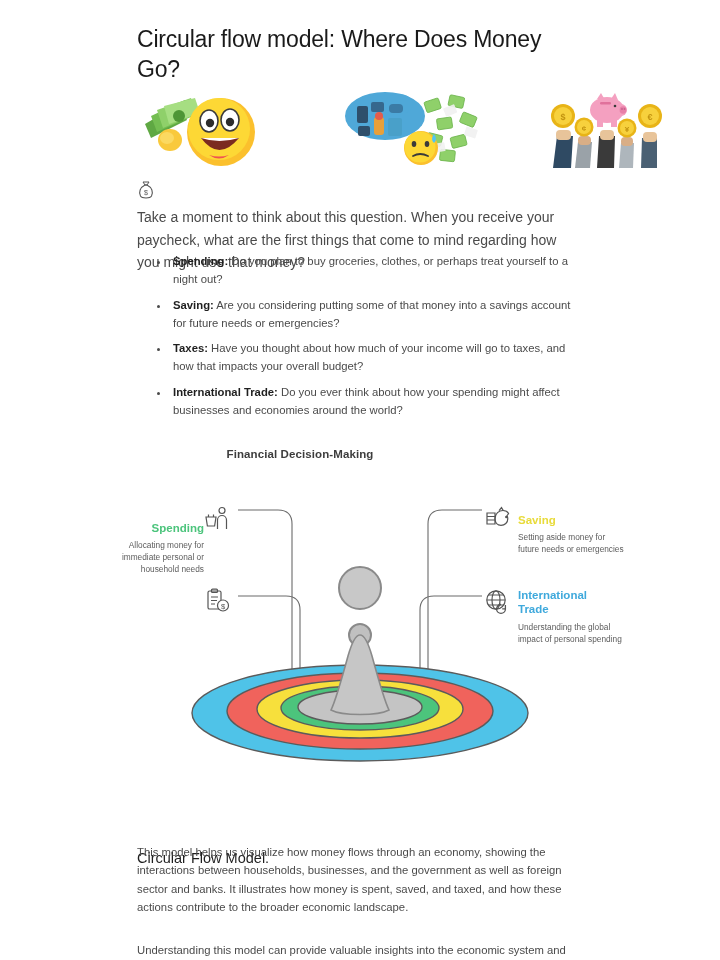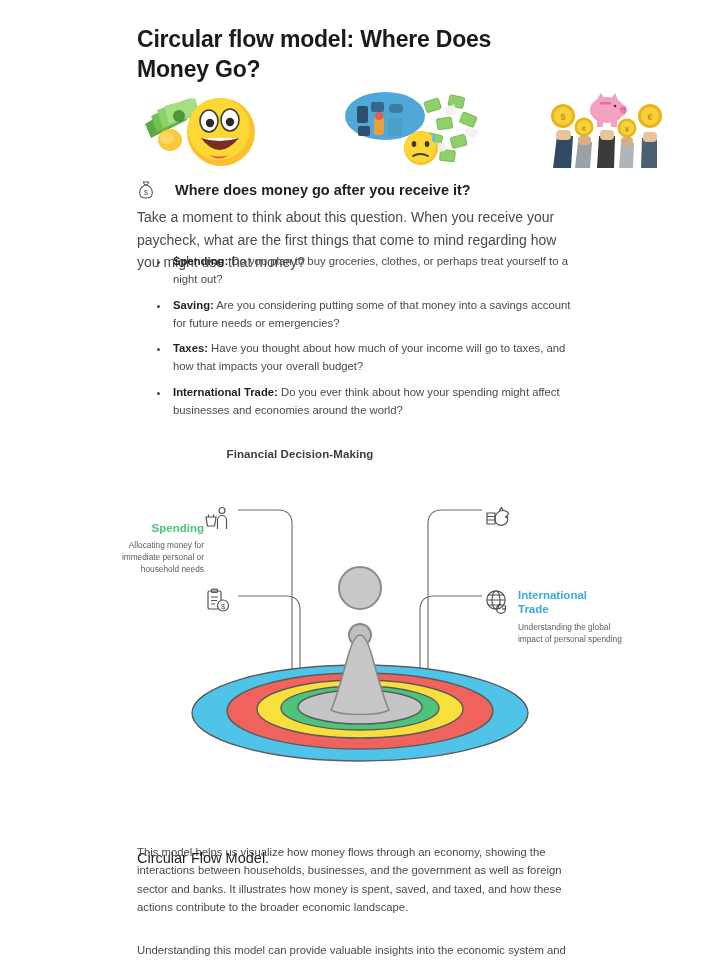--- a/index.html
+++ b/index.html
@@ -7,21 +7,21 @@
     width: 720px; height: 960px;
     background: #ffffff;
     font-family: "Liberation Sans", sans-serif;
     overflow: hidden;
   }
   .page { position: relative; width: 720px; height: 960px; background: #fff; }
 
   
   .title {
     position: absolute; left: 137px; top: 24px; width: 430px;
-    font-size: 23px; line-height: 1.32; font-weight: 700; color: #1a1a1a;
+    font-size: 23px; line-height: 1.32; font-weight: 400; color: #1a1a1a;
     letter-spacing: -0.2px;
   }
 
   
   .illus-row {
     position: absolute; left: 137px; top: 86px; width: 450px; height: 82px;
     display: flex; align-items: flex-end; justify-content: flex-start; gap: 36px;
   }
   .illus { position: relative; }
 
@@ -205,21 +205,20 @@
   </div>
 
   <div class="q-head">
     <span class="bagicon">
       <svg viewBox="0 0 18 20" width="18" height="20">
         <path d="M6 2 h6 l-2 3 h-2 z" fill="none" stroke="#555" stroke-width="1"></path>
         <path d="M8 5 C3 7.5 1.5 12 3.5 16 C5 18.6 13 18.6 14.5 16 C16.5 12 15 7.5 10 5 Z" fill="none" stroke="#555" stroke-width="1.1"></path>
         <text x="9" y="14.5" font-size="7" font-family="Liberation Sans, sans-serif" fill="#555" text-anchor="middle">$</text>
       </svg>
     </span>
-    <span class="q-title">Where does money go after you receive it?</span>
   </div>
 
   <p class="q-sub">Take a moment to think about this question. When you receive your paycheck, what are the first things that come to mind regarding how you might use that money?</p>
 
   <div class="bullets">
     <ul>
       <li>
         <b>Spending:</b><span> Do you plan to buy groceries, clothes, or perhaps treat yourself to a night out?</span>
       </li>
       <li>
@@ -253,20 +252,24 @@
     <ellipse cx="360" cy="231" rx="103" ry="29" fill="#F7E03C" stroke="#5B5B5B" stroke-width="1.4"></ellipse>
     <ellipse cx="360" cy="230" rx="79" ry="22" fill="#4CC47C" stroke="#5B5B5B" stroke-width="1.4"></ellipse>
     <ellipse cx="360" cy="229" rx="62" ry="17" fill="#C4C4C4" stroke="#5B5B5B" stroke-width="1.4"></ellipse>
 
     <path d="M331 232 C336 222 342 200 348 178 C352 164 356 157 360 157 C364 157 368 164 372 178 C378 200 384 222 389 232 C378 238 342 238 331 232 Z" fill="#C6C6C6" stroke="#8A8A8A" stroke-width="1.6"></path>
   </svg>
 
   <div class="dlabel dl-left" id="lbl-spending">
     <div class="dl-name" style="color:#4CC47C">Spending</div>
     <div class="dl-desc">Allocating money for immediate personal or household needs</div>
+  </div>
+  <div class="dlabel dl-right" id="lbl-saving">
+    <div class="dl-name" style="color:#E8DB3A">Saving</div>
+    <div class="dl-desc">Setting aside money for future needs or emergencies</div>
   </div>
   <div class="dlabel dl-right" id="lbl-trade">
     <div class="dl-name" style="color:#3FA9DC; max-width:78px">International Trade</div>
     <div class="dl-desc">Understanding the global impact of personal spending</div>
   </div>
 
   <span class="dicon" id="ic-spending">
     <svg viewBox="0 0 26 26" fill="none" stroke="#555" stroke-width="1.2">
       <circle cx="18" cy="5.5" r="3"></circle>
       <path d="M13.5 24 V15 a4.5 4.5 0 0 1 9 0 V24"></path>

